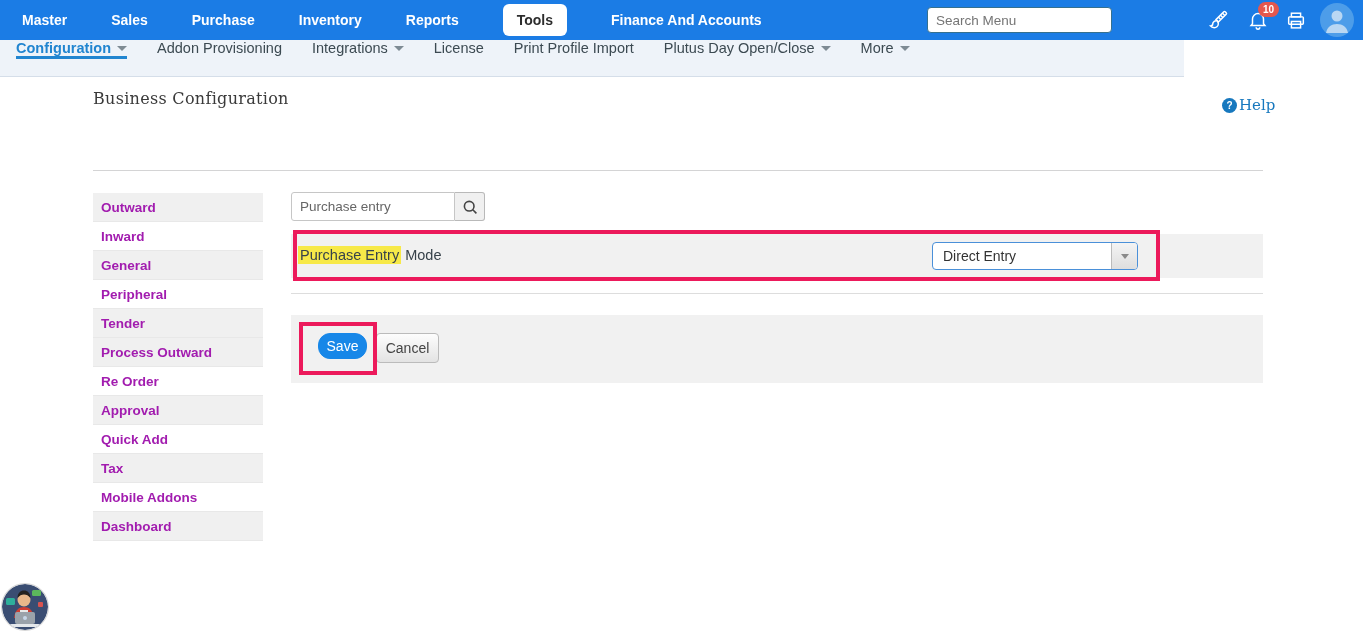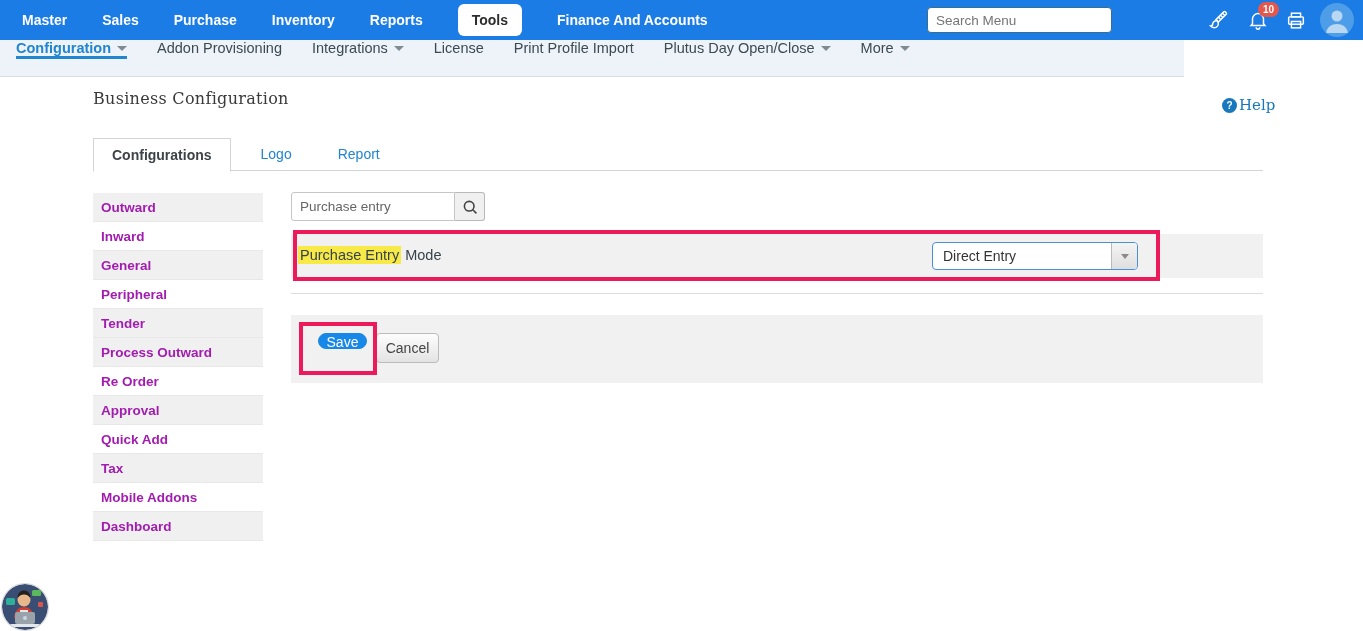--- a/index.html
+++ b/index.html
@@ -2,21 +2,21 @@
 <html><head>
 <meta charset="utf-8">
 <style>
   * { margin:0; padding:0; box-sizing:border-box; }
   html,body { background:#fff; }
   body { font-family:"Liberation Sans", sans-serif; }
   #app { position:relative; width:1363px; height:631px; background:#fff; overflow:hidden; }
 
   
   .topbar { position:absolute; left:0; top:0; width:1363px; height:40px; background:#1b7ce5; display:flex; align-items:center; }
-  .topnav { display:flex; align-items:center; padding-left:22px; gap:35px; }
+  .topnav { display:flex; align-items:center; padding-left:22px; gap:44px; }
   .tn { color:#fff; font-size:14px; font-weight:700; cursor:pointer; white-space:nowrap; }
   .tn.active { background:#fff; color:#2d2d2d; border-radius:6px; padding:8px 14px; }
   .search-menu { position:absolute; left:927px; top:7px; width:185px; height:26px; border:1px solid #35708f; border-radius:4px; background:#fff; padding:0 8px; font-size:13.5px; color:#333; font-family:"Liberation Sans",sans-serif; }
   .search-menu::placeholder { color:#757575; }
   .ticon { position:absolute; cursor:pointer; }
   .badge { position:absolute; left:1258px; top:2px; min-width:21px; height:15px; background:#e4574d; border-radius:8px; color:#fff; font-size:10px; font-weight:700; display:flex; align-items:center; justify-content:center; padding:0 4px; }
   .avatar { position:absolute; left:1320px; top:3px; width:34px; height:34px; border-radius:50%; background:#4d9de9; overflow:hidden; cursor:pointer; }
 
   
   .subnav { position:absolute; left:0; top:40px; width:1184px; height:37px; background:#eef3f9; border-bottom:1px solid #d5dee9; display:flex; align-items:flex-start; padding-left:16px; }
@@ -50,21 +50,21 @@
   .hl { background:#f7e948; padding:1px 2px; }
   .rest { white-space:pre; }
   .cfg-select { position:absolute; left:641px; top:8px; width:206px; height:28px; background:#fff; border:1px solid #4a90d9; border-radius:4px; display:flex; align-items:center; cursor:pointer;gap:15px; }
   .cfg-select .val { flex:1; padding-left:10px; font-size:14px; color:#333; }
   .sel-arrow { width:26px; height:26px; background:linear-gradient(#f4f4f4,#dedede); border-left:1px solid #bbb; border-radius:0 3px 3px 0; display:flex; align-items:center; justify-content:center; }
   .sel-arrow .tri { width:0; height:0; border-left:4px solid transparent; border-right:4px solid transparent; border-top:5px solid #8a8a8a; }
 
   .cfg-row-empty { position:absolute; left:291px; top:278px; width:972px; height:16px; background:#fff; border-bottom:1px solid #ddd; }
 
   .btn-strip { position:absolute; left:291px; top:315px; width:972px; height:68px; background:#f1f1f1; }
-  .btn-save { position:absolute; left:27px; top:18px; width:49px; height:16px; background:#1787e8; border:1px solid #1787e8; border-radius:12px; color:#fff; font-size:14px; font-family:"Liberation Sans",sans-serif; cursor:pointer; }
+  .btn-save { position:absolute; left:27px; top:18px; width:49px; height:26px; background:#1787e8; border:1px solid #1787e8; border-radius:12px; color:#fff; font-size:14px; font-family:"Liberation Sans",sans-serif; cursor:pointer; }
   .btn-cancel { position:absolute; left:85px; top:18px; width:63px; height:30px; background:linear-gradient(#fdfdfd,#e3e3e3); border:1px solid #bbb; border-radius:4px; color:#444; font-size:14px; font-family:"Liberation Sans",sans-serif; cursor:pointer; }
 
   .annot { position:absolute; border:4px solid #ec1a5b; pointer-events:none; z-index:5; }
   .annot1 { left:293px; top:230px; width:867px; height:51px; }
   .annot2 { left:299px; top:322px; width:78px; height:53px; }
 
   .chat-widget { position:absolute; left:2px; top:584px; width:46px; height:46px; border-radius:50%; overflow:hidden; cursor:pointer; box-shadow:0 0 0 1px #d7d7d7; }
 </style>
 </head>
 <body>
@@ -137,25 +137,20 @@
       <span class="caret"></span>
     </span>
   </div>
 
   <div class="page-title">Business Configuration</div>
   <div class="help">
     <span class="help-badge">?</span>
     <span>Help</span>
   </div>
 
-  <div class="tabs">
-    <span class="tab active">Configurations</span>
-    <span class="tab" style="margin-left:12px;">Logo</span>
-    <span class="tab" style="margin-left:10px;">Report</span>
-  </div>
   <div class="tabline"></div>
 
   <div class="sidebar">
     <div class="side-item alt">Outward</div>
     <div class="side-item">Inward</div>
     <div class="side-item alt">General</div>
     <div class="side-item">Peripheral</div>
     <div class="side-item alt">Tender</div>
     <div class="side-item alt">Process Outward</div>
     <div class="side-item">Re Order</div>

